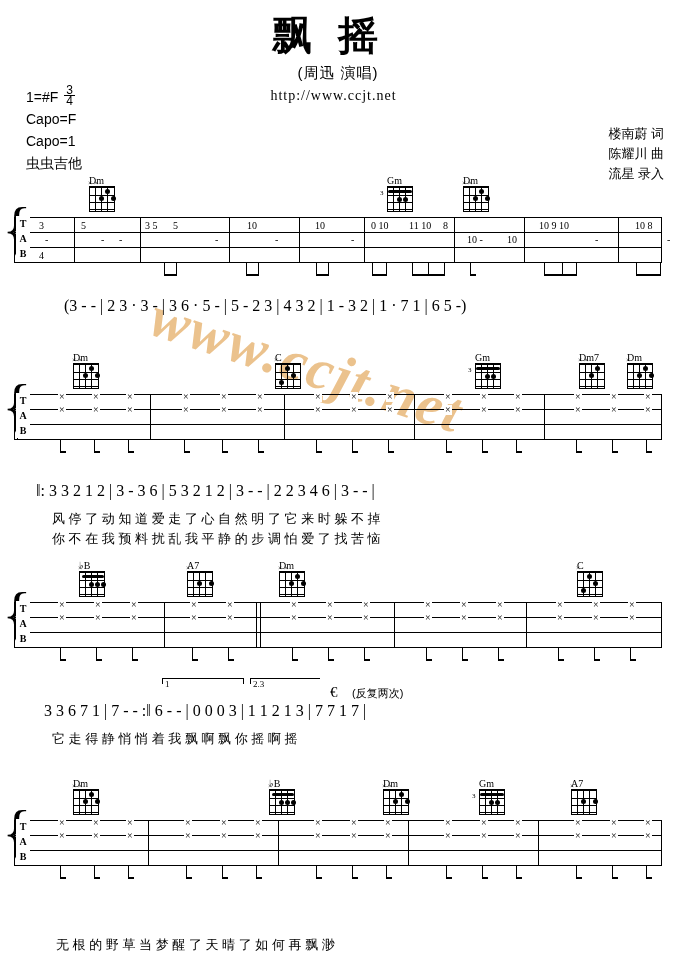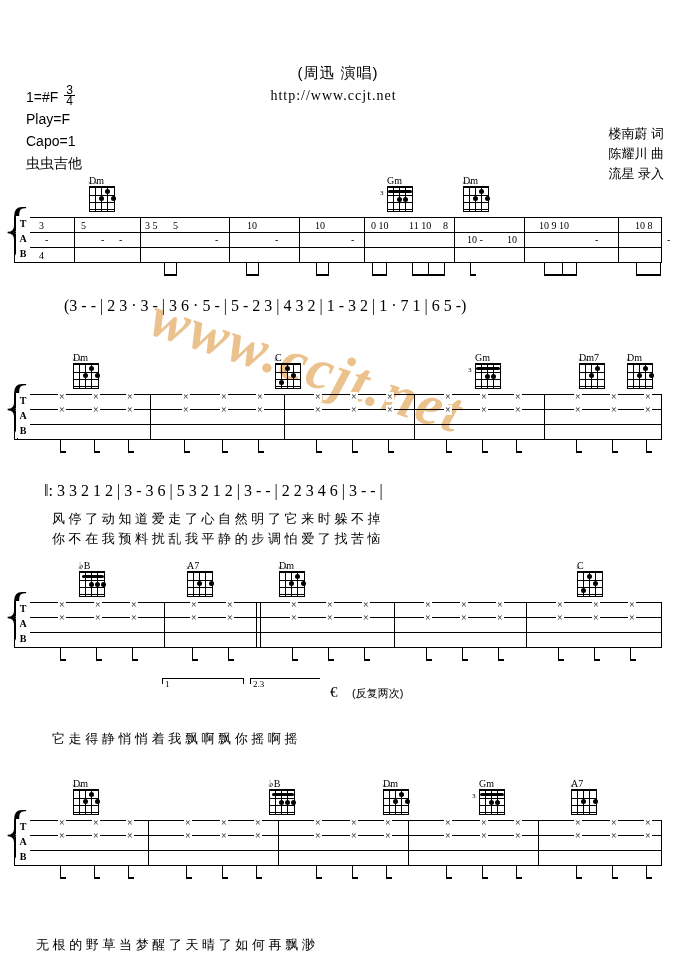--- a/index.html
+++ b/index.html
@@ -272,32 +272,35 @@
     position: absolute; left: 0; top: 0; width: 1px; height: 6px; background: #000;
   }
 </style>
 </head>
 <body>
 
 <div class="sheet">
 
   <div class="watermark">www.ccjt.net</div>
 
+  <div class="title-art">
+    <span>飘</span><span>摇</span>
+  </div>
   <div class="subtitle">(周迅 演唱)</div>
   <div class="url">http://www.ccjt.net</div>
 
   <div class="meta-left">
     <div class="keyline">
       <span>1=#F</span>
       <span class="frac">
         <span class="num">3</span>
         <span class="den">4</span>
       </span>
     </div>
-    <div>Play=F</div>
+    <div>Capo=F</div>
     <div>Capo=1</div>
     <div>虫虫吉他</div>
   </div>
 
   <div class="meta-right">
     <div>楼南蔚 词</div>
     <div>陈耀川 曲</div>
     <div>流星 录入</div>
   </div>
 
@@ -600,21 +603,21 @@
           <div class="stem" style="left:562px;"></div>
             <div class="hook" style="left:562px;"></div>
           <div class="stem" style="left:598px;"></div>
             <div class="hook" style="left:598px;"></div>
           <div class="stem" style="left:632px;"></div>
             <div class="hook" style="left:632px;"></div>
         </div>
       </div>
     </div>
 
-    <div class="melody" style="top:130px; left:44px;">‖: 3 3 2 1 2 | 3 - 3 6 | 5 3 2 1 2 | 3 - - | 2 2 3 4 6 | 3 - - |</div>
+    <div class="melody" style="top:130px; left:36px;">‖: 3 3 2 1 2 | 3 - 3 6 | 5 3 2 1 2 | 3 - - | 2 2 3 4 6 | 3 - - |</div>
     <div class="lyrics" style="top:178px; left:52px;">你 不 在 我 预 料    扰 乱 我  平 静 的 步 调       怕  爱 了 找 苦  恼</div>
     <div class="lyrics" style="top:158px; left:52px;">风 停 了 动 知 道    爱 走 了  心 自 然 明 了       它  来 时 躲 不  掉</div>
   </div>
 
   <div class="system" style="top:560px;">
 
     <div class="chord" style="left:78px; top:0;">
       <div class="name">♭B</div>
       <div class="grid">
         <i class="v" style="left:5px;"></i>
@@ -772,20 +775,21 @@
     </div>
     <div class="repeat-bracket" style="left:250px; top:118px; width:70px;">
       <div class="bar" style="width:70px;"></div>
       <div class="tick" style="left:0;"></div>
       <span style="position:absolute; left:3px; top:1px;">2.3</span>
     </div>
 
     <div class="segno" style="left:330px; top:124px;">€</div>
     <div class="smalltext" style="left:352px; top:126px;">(反复两次)</div>
 
+    <div class="melody" style="top:142px; left:44px;">3  3 6 7 1 | 7 - - :‖ 6 - - | 0 0 0 3 | 1 1 2 1 3 | 7 7 1 7 |</div>
     <div class="lyrics" style="top:170px; left:52px;">它  走 得 静 悄  悄        着        我 飘 啊  飘 你 摇 啊 摇</div>
   </div>
 
   <div class="system" style="top:778px;">
 
     <div class="chord" style="left:72px; top:0;">
       <div class="name">Dm</div>
       <div class="grid">
         <i class="v" style="left:5px;"></i>
           <i class="v" style="left:11px;"></i>
@@ -947,16 +951,16 @@
           <div class="stem" style="left:562px;"></div>
             <div class="hook" style="left:562px;"></div>
           <div class="stem" style="left:598px;"></div>
             <div class="hook" style="left:598px;"></div>
           <div class="stem" style="left:632px;"></div>
             <div class="hook" style="left:632px;"></div>
         </div>
       </div>
     </div>
 
-    <div class="lyrics" style="top:158px; left:36px;">无 根 的 野   草      当 梦 醒 了   天 晴 了  如 何 再 飘   渺</div>
+    <div class="lyrics" style="top:158px; left:56px;">无 根 的 野   草      当 梦 醒 了   天 晴 了  如 何 再 飘   渺</div>
   </div>
 
 </div>
 
 </body></html>

